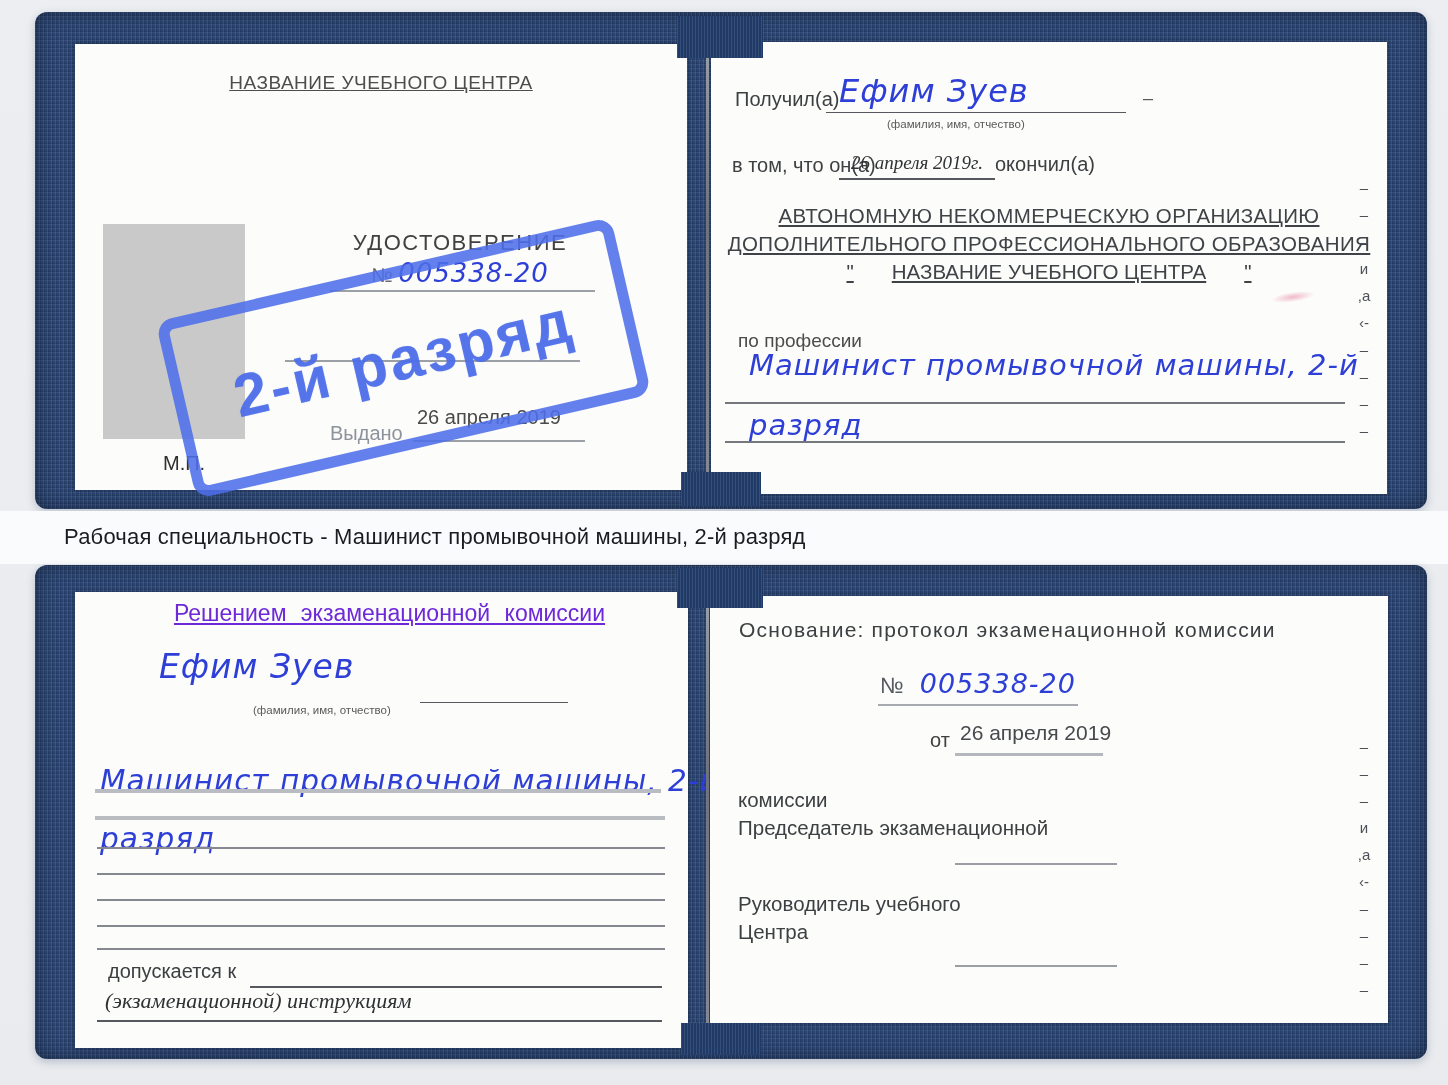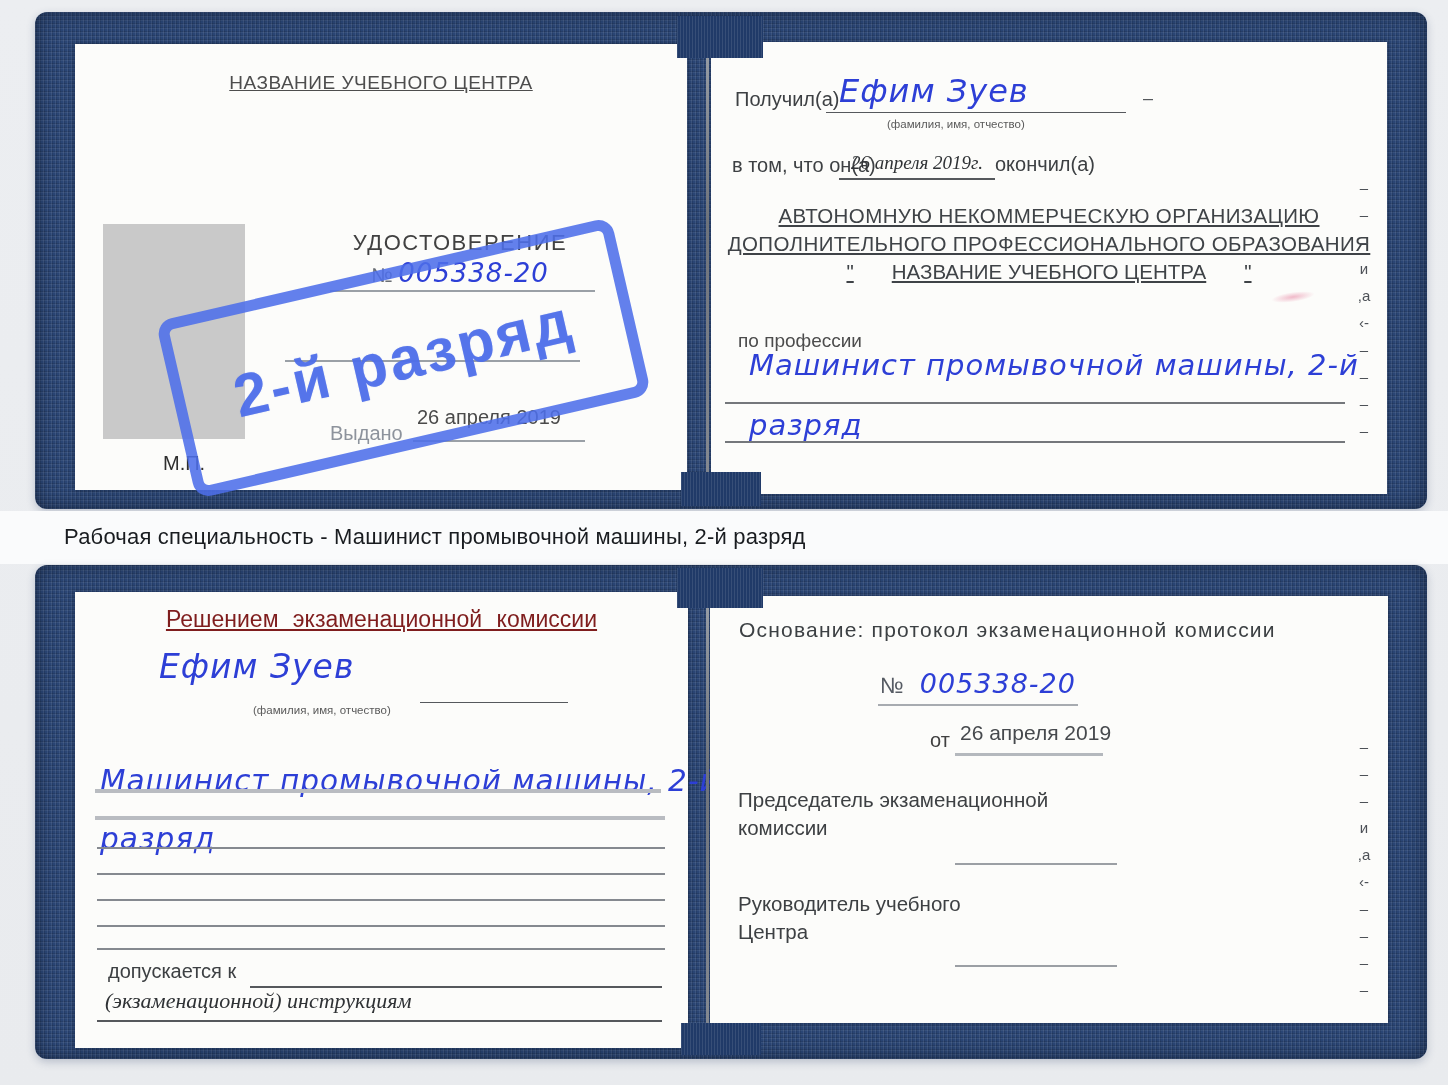--- a/index.html
+++ b/index.html
@@ -120,21 +120,21 @@
     <div class="stamp" style="left:135px;top:255px;width:445px;height:160px;">2-й разряд</div>
   </div>
 
   <div class="caption-strip">
     <div class="caption-text">Рабочая специальность - Машинист промывочной машины, 2-й разряд</div>
   </div>
 
   <div class="cover" style="left:35px;top:565px;width:1392px;height:494px;">
 
     <div class="page" style="left:40px;top:27px;width:613px;height:456px;">
-      <div class="lbl center" style="top:14px;font-size:23px;color:#7f1d1d;word-spacing:8px;">Решением экзаменационной комиссии</div>
+      <div class="lbl center" style="top:8px;font-size:23px;color:#6d28d9;word-spacing:8px;padding-left:8px;">Решением экзаменационной комиссии</div>
 
       <div class="lbl hand" style="left:84px;top:55px;font-size:33px;">Ефим Зуев</div>
       <div class="lbl" style="left:178px;top:112px;font-size:11.5px;color:#5a5a5a;">(фамилия, имя, отчество)</div>
       <div class="rule dark" style="left:345px;top:110px;width:148px;border-bottom-width:1.5px;"></div>
 
 
       <div class="lbl hand" style="left:25px;top:172px;font-size:29.5px;">Машинист промывочной машины, 2-й</div>
       <div class="rule thick" style="left:20px;top:197px;width:566px;"></div>
       <div class="rule thick" style="left:20px;top:224px;width:570px;"></div>
 
@@ -161,22 +161,22 @@
         <span>№</span>
         <span class="hand" style="font-size:27px;margin-left:10px;">005338-20</span>
       </div>
       <div class="rule" style="left:168px;top:108px;width:200px;border-bottom-width:2.5px;border-color:#a7abb0;"></div>
 
       <div class="lbl" style="left:220px;top:133px;font-size:20px;color:#404040;">от</div>
       <div class="lbl" style="left:250px;top:125px;font-size:21px;color:#46494d;">26 апреля 2019</div>
       <div class="rule" style="left:245px;top:157px;width:148px;border-bottom-width:3px;border-color:#b4b8bd;"></div>
 
       <div class="lbl" style="left:28px;top:190px;font-size:20.5px;line-height:28px;white-space:normal;width:360px;">
+        <span style="display:block;">комиссии</span>
         <span style="display:block;">Председатель экзаменационной</span>
-        <span style="display:block;">комиссии</span>
       </div>
       <div class="rule" style="left:245px;top:267px;width:162px;border-bottom-width:2.5px;border-color:#9b9fa4;"></div>
 
       <div class="lbl" style="left:28px;top:294px;font-size:20.5px;line-height:28px;white-space:normal;width:360px;">
         <span style="display:block;">Руководитель учебного</span>
         <span style="display:block;">Центра</span>
       </div>
       <div class="rule" style="left:245px;top:369px;width:162px;border-bottom-width:2.5px;border-color:#9b9fa4;"></div>
     </div>
 

